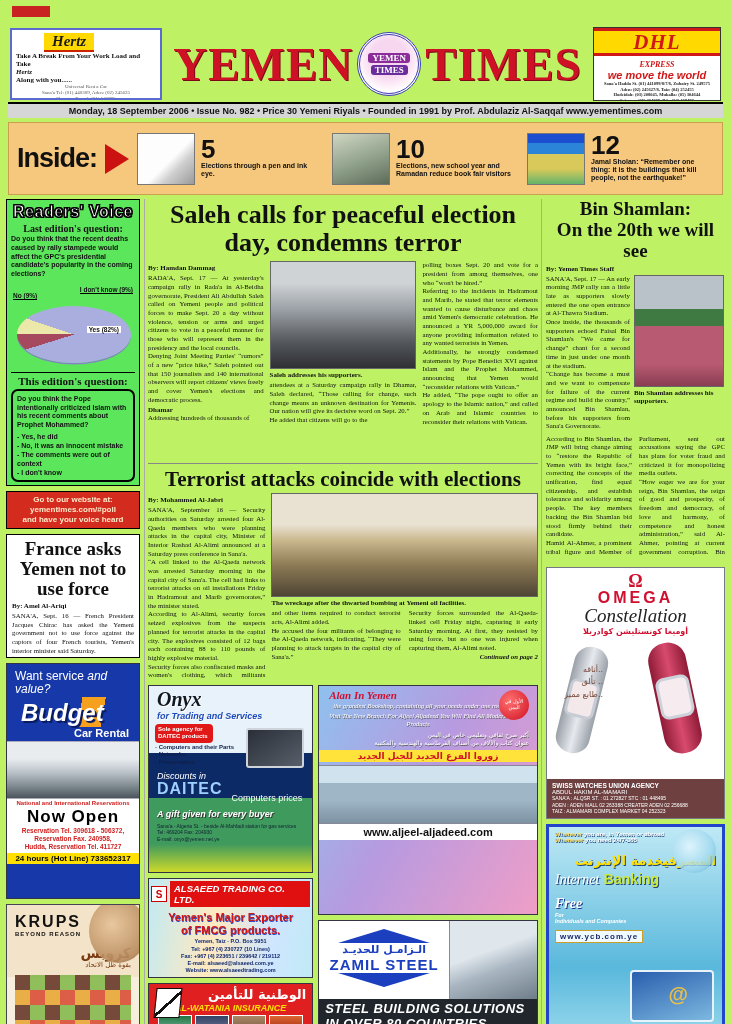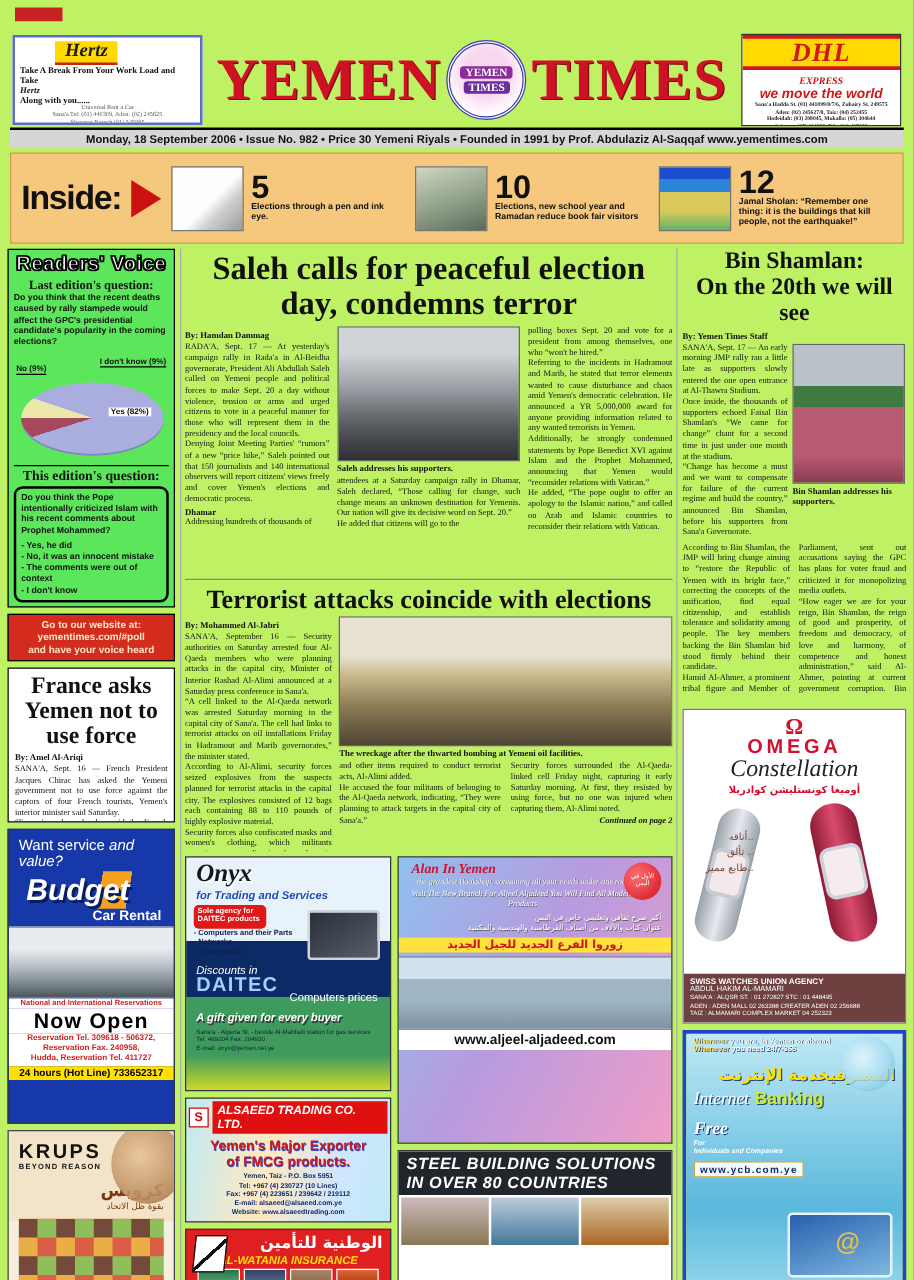--- a/index.html
+++ b/index.html
@@ -452,20 +452,29 @@
             <div class="aj-balloon">الأول في اليمن</div>
             <div class="aj-line">the grandest Bookshop, containing all your needs under one roof</div>
             <div class="aj-line">Visit The New Branch For Aljeel Aljadeed You Will Find All Modern Products</div>
             <div class="aj-ar pre">أكبر صرح ثقافي وتعليمي خاص في اليمن
 عنوان كتاب والآلاف من أصناف القرطاسية والهندسية والمكتبية</div>
             <div class="aj-band">زوروا الفرع الجديد للجيل الجديد</div>
             <div class="aj-photo"></div>
             <div class="aj-url">www.aljeel-aljadeed.com</div>
           </div>
           <div class="zamil">
+            <div class="z-top">
+              <div class="z-logo">
+                <div class="z-tri z-tri-up"></div>
+                <div class="z-ar">الـزامـل للحديـد</div>
+                <div class="z-name">ZAMIL STEEL</div>
+                <div class="z-tri z-tri-dn"></div>
+              </div>
+              <div class="z-photo1"></div>
+            </div>
             <div class="z-band">
               <span>STEEL BUILDING SOLUTIONS</span><br><span>IN OVER 80 COUNTRIES</span>
             </div>
             <div class="z-photos">
               <div class="z-ph zp1"></div>
               <div class="z-ph zp2"></div>
               <div class="z-ph zp3"></div>
             </div>
 
           </div>

